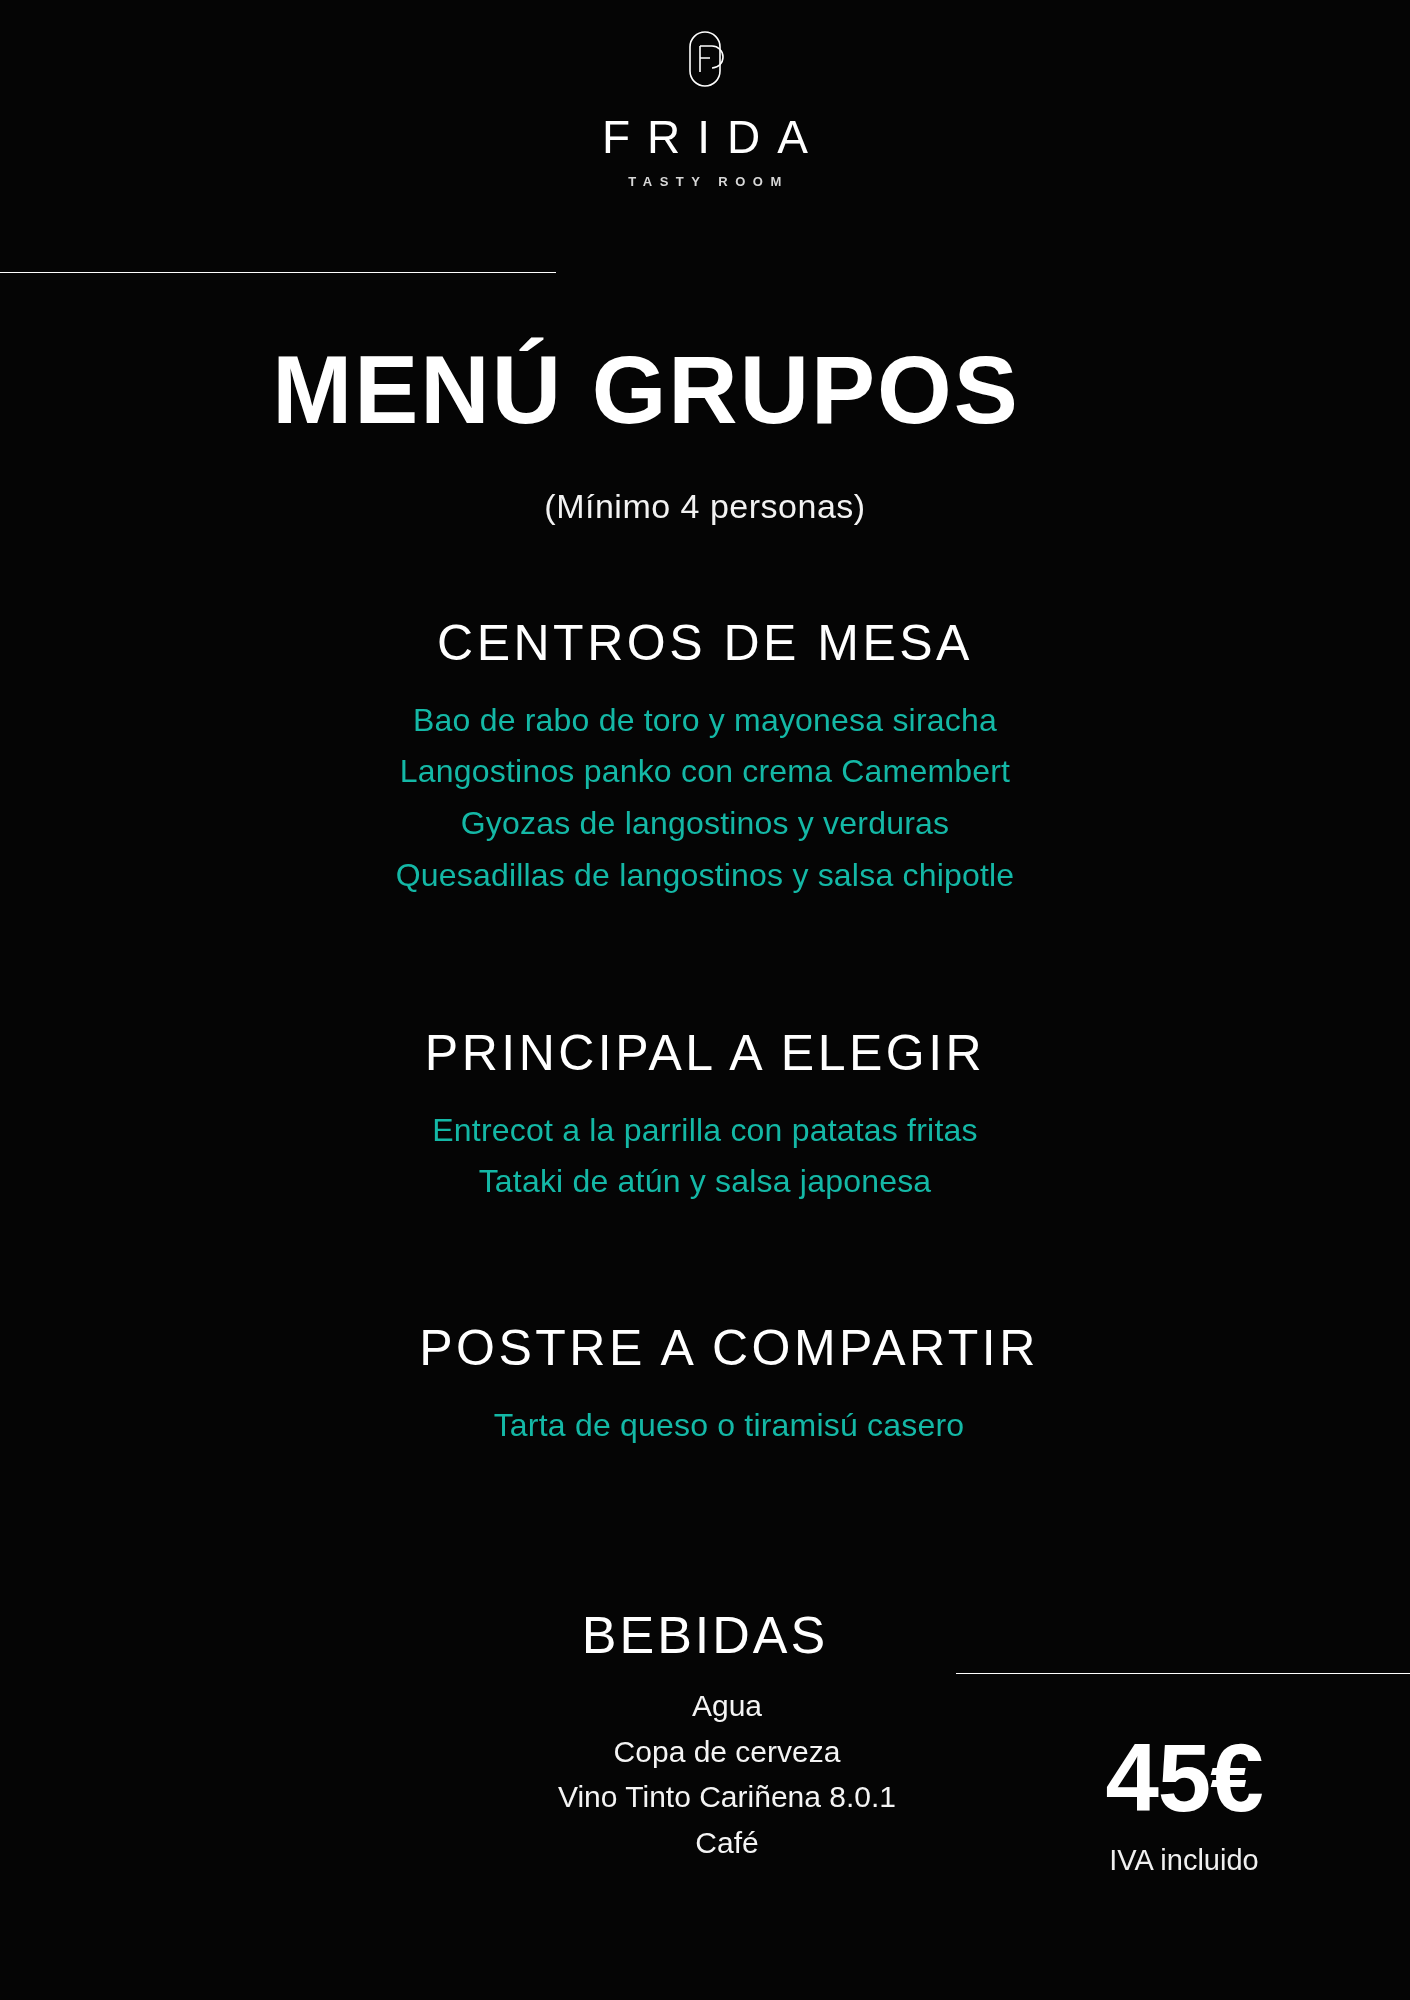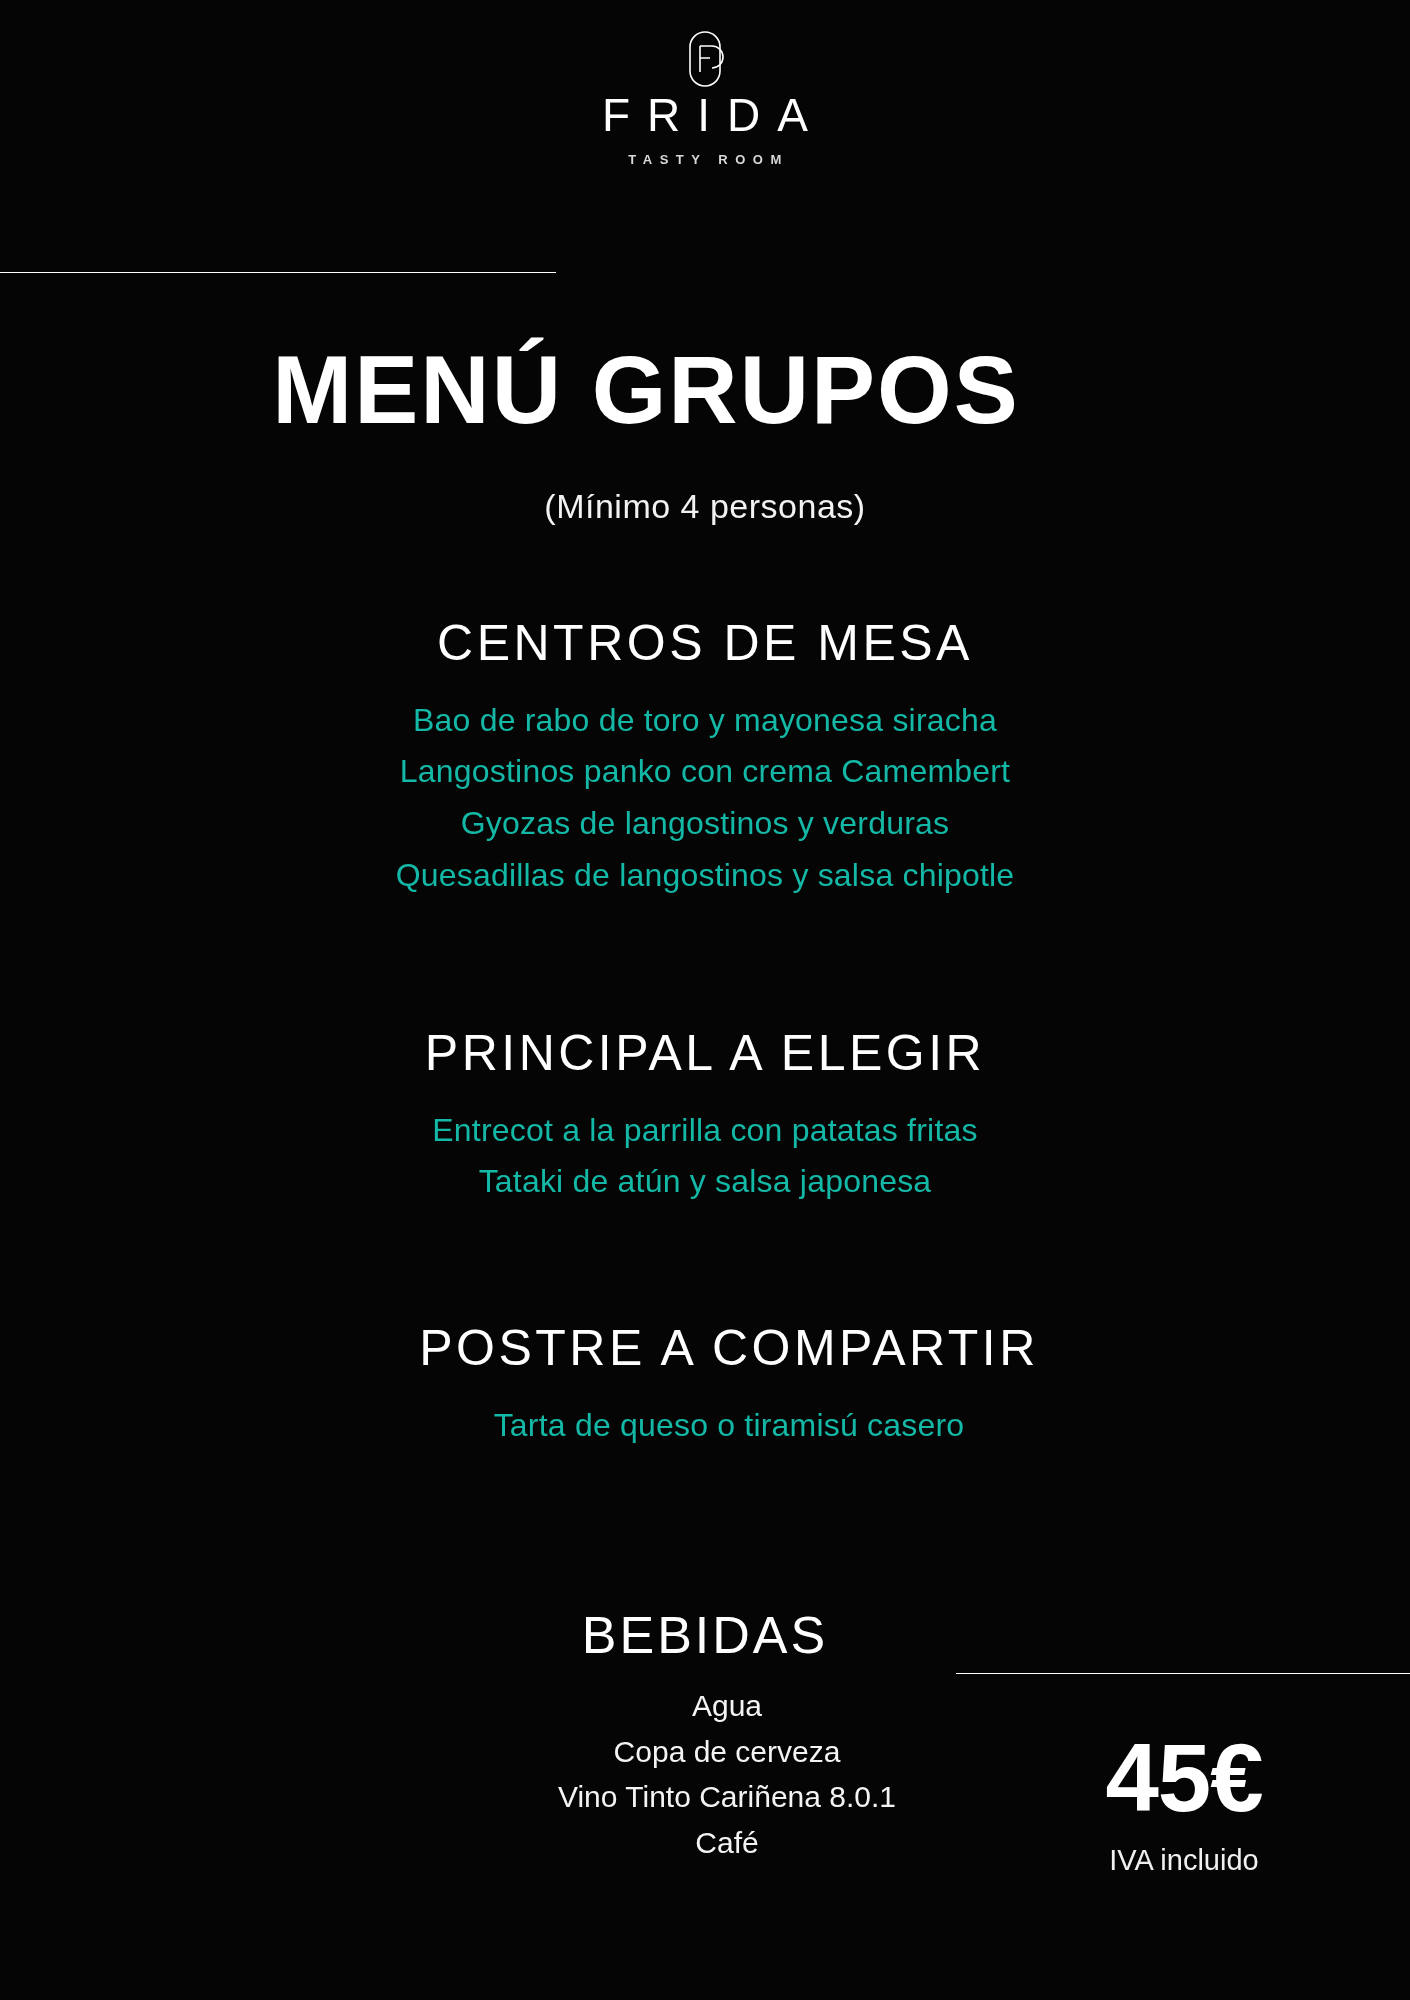--- a/index.html
+++ b/index.html
@@ -32,20 +32,21 @@
     width: 1410px;
     text-align: center;
   }
   .brand-mark {
     display: block;
     margin: 0 auto;
     width: 54px;
     height: 66px;
   }
   .brand-name {
+    margin-top: 22px;
     font-size: 46px;
     letter-spacing: 17px;
     font-weight: 400;
     line-height: 1;
     text-indent: 17px;
     color: #ffffff;
   }
   .brand-sub {
     margin-top: 14px;
     font-size: 13px;

